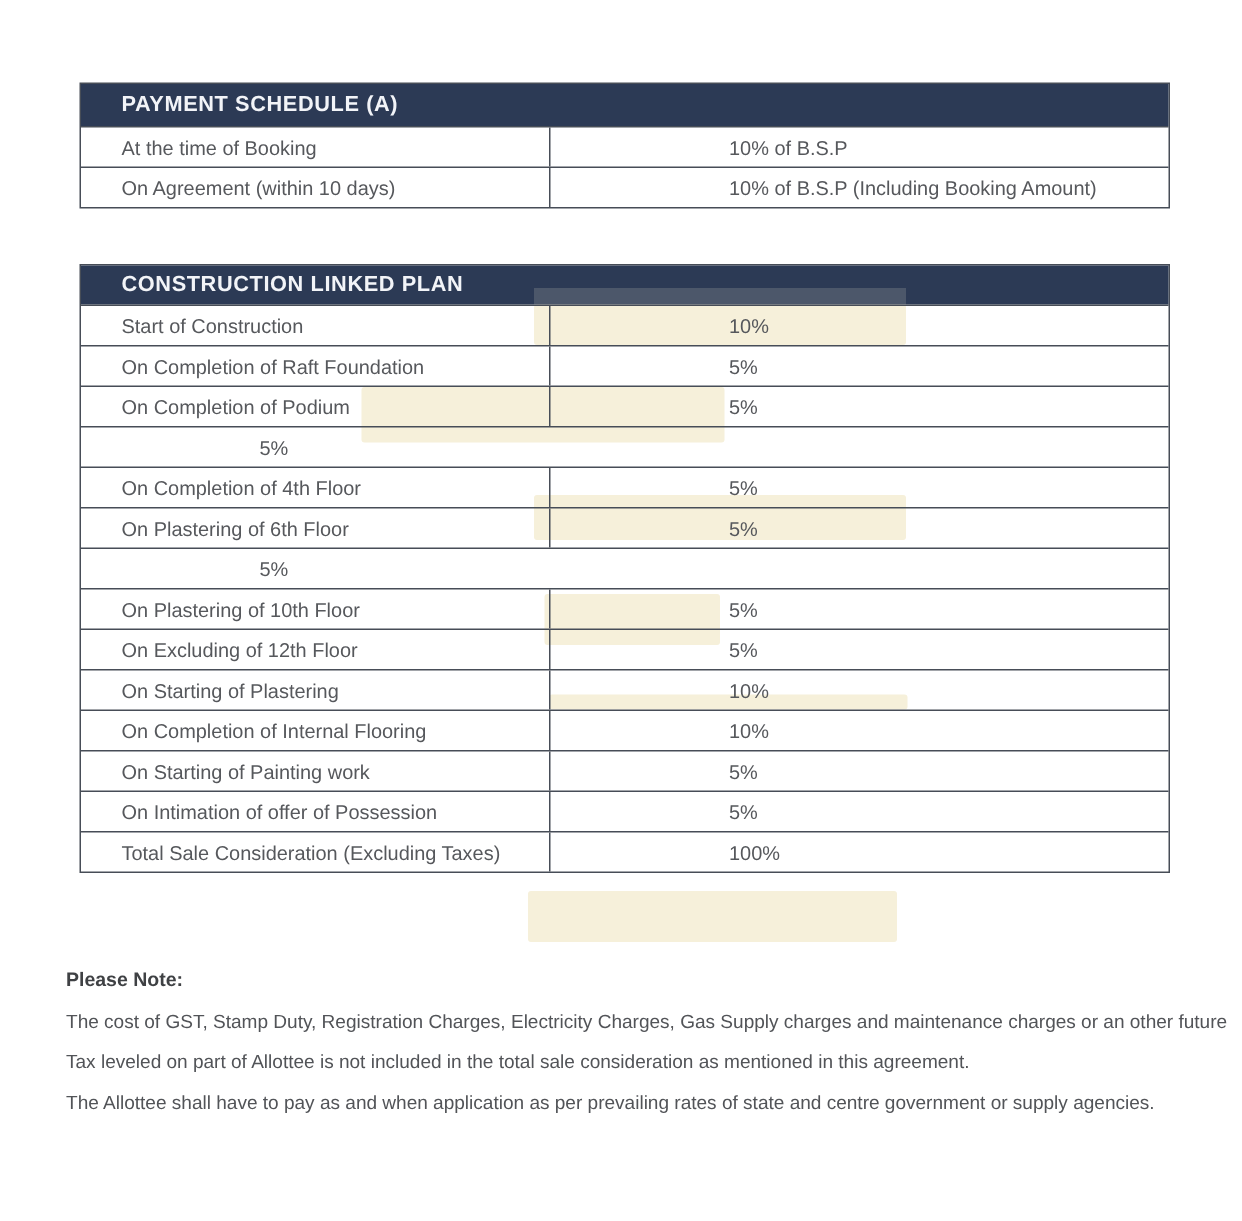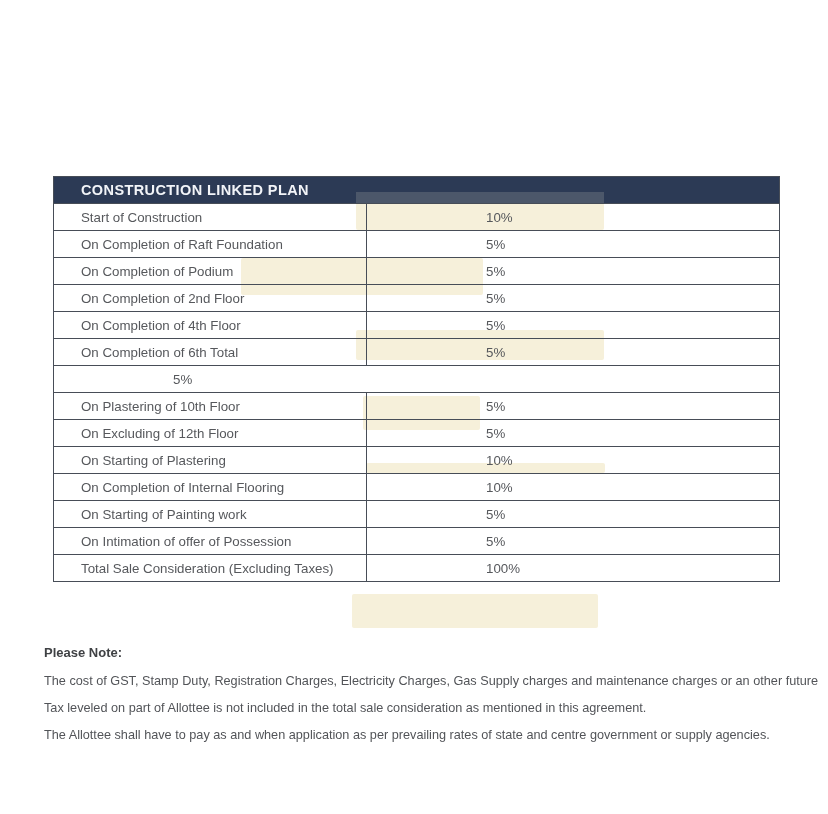--- a/index.html
+++ b/index.html
@@ -116,20 +116,35 @@
 
   <div class="hl-layer">
     <div class="hl hl1"></div>
     <div class="hl hl2"></div>
     <div class="hl hl3"></div>
     <div class="hl hl4"></div>
     <div class="hl hl5"></div>
     <div class="hl hl6"></div>
   </div>
 
+  <div class="doc-table t1">
+    <div class="thead">PAYMENT SCHEDULE (A)</div>
+    <div>
+
+        <div class="trow">
+          <div class="cell label">At the time of Booking</div>
+          <div class="cell value">10% of B.S.P</div>
+        </div>
+
+        <div class="trow">
+          <div class="cell label">On Agreement (within 10 days)</div>
+          <div class="cell value">10% of B.S.P (Including Booking Amount)</div>
+        </div>
+      </div>
+  </div>
 
   <div class="doc-table t2">
     <div class="thead">CONSTRUCTION LINKED PLAN</div>
     <div>
 
         <div class="trow">
           <div class="cell label">Start of Construction</div>
           <div class="cell value">10%</div>
         </div>
 
@@ -137,31 +152,30 @@
           <div class="cell label">On Completion of Raft Foundation</div>
           <div class="cell value">5%</div>
         </div>
 
         <div class="trow">
           <div class="cell label">On Completion of Podium</div>
           <div class="cell value">5%</div>
         </div>
 
         <div class="trow">
-          <div class="cell label">On Completion of 2nd Floor</div>
           <div class="cell value">5%</div>
         </div>
 
         <div class="trow">
           <div class="cell label">On Completion of 4th Floor</div>
           <div class="cell value">5%</div>
         </div>
 
         <div class="trow">
-          <div class="cell label">On Completion of 6th Total</div>
+          <div class="cell label">On Plastering of 6th Floor</div>
           <div class="cell value">5%</div>
         </div>
 
         <div class="trow">
           <div class="cell value">5%</div>
         </div>
 
         <div class="trow">
           <div class="cell label">On Plastering of 10th Floor</div>
           <div class="cell value">5%</div>

